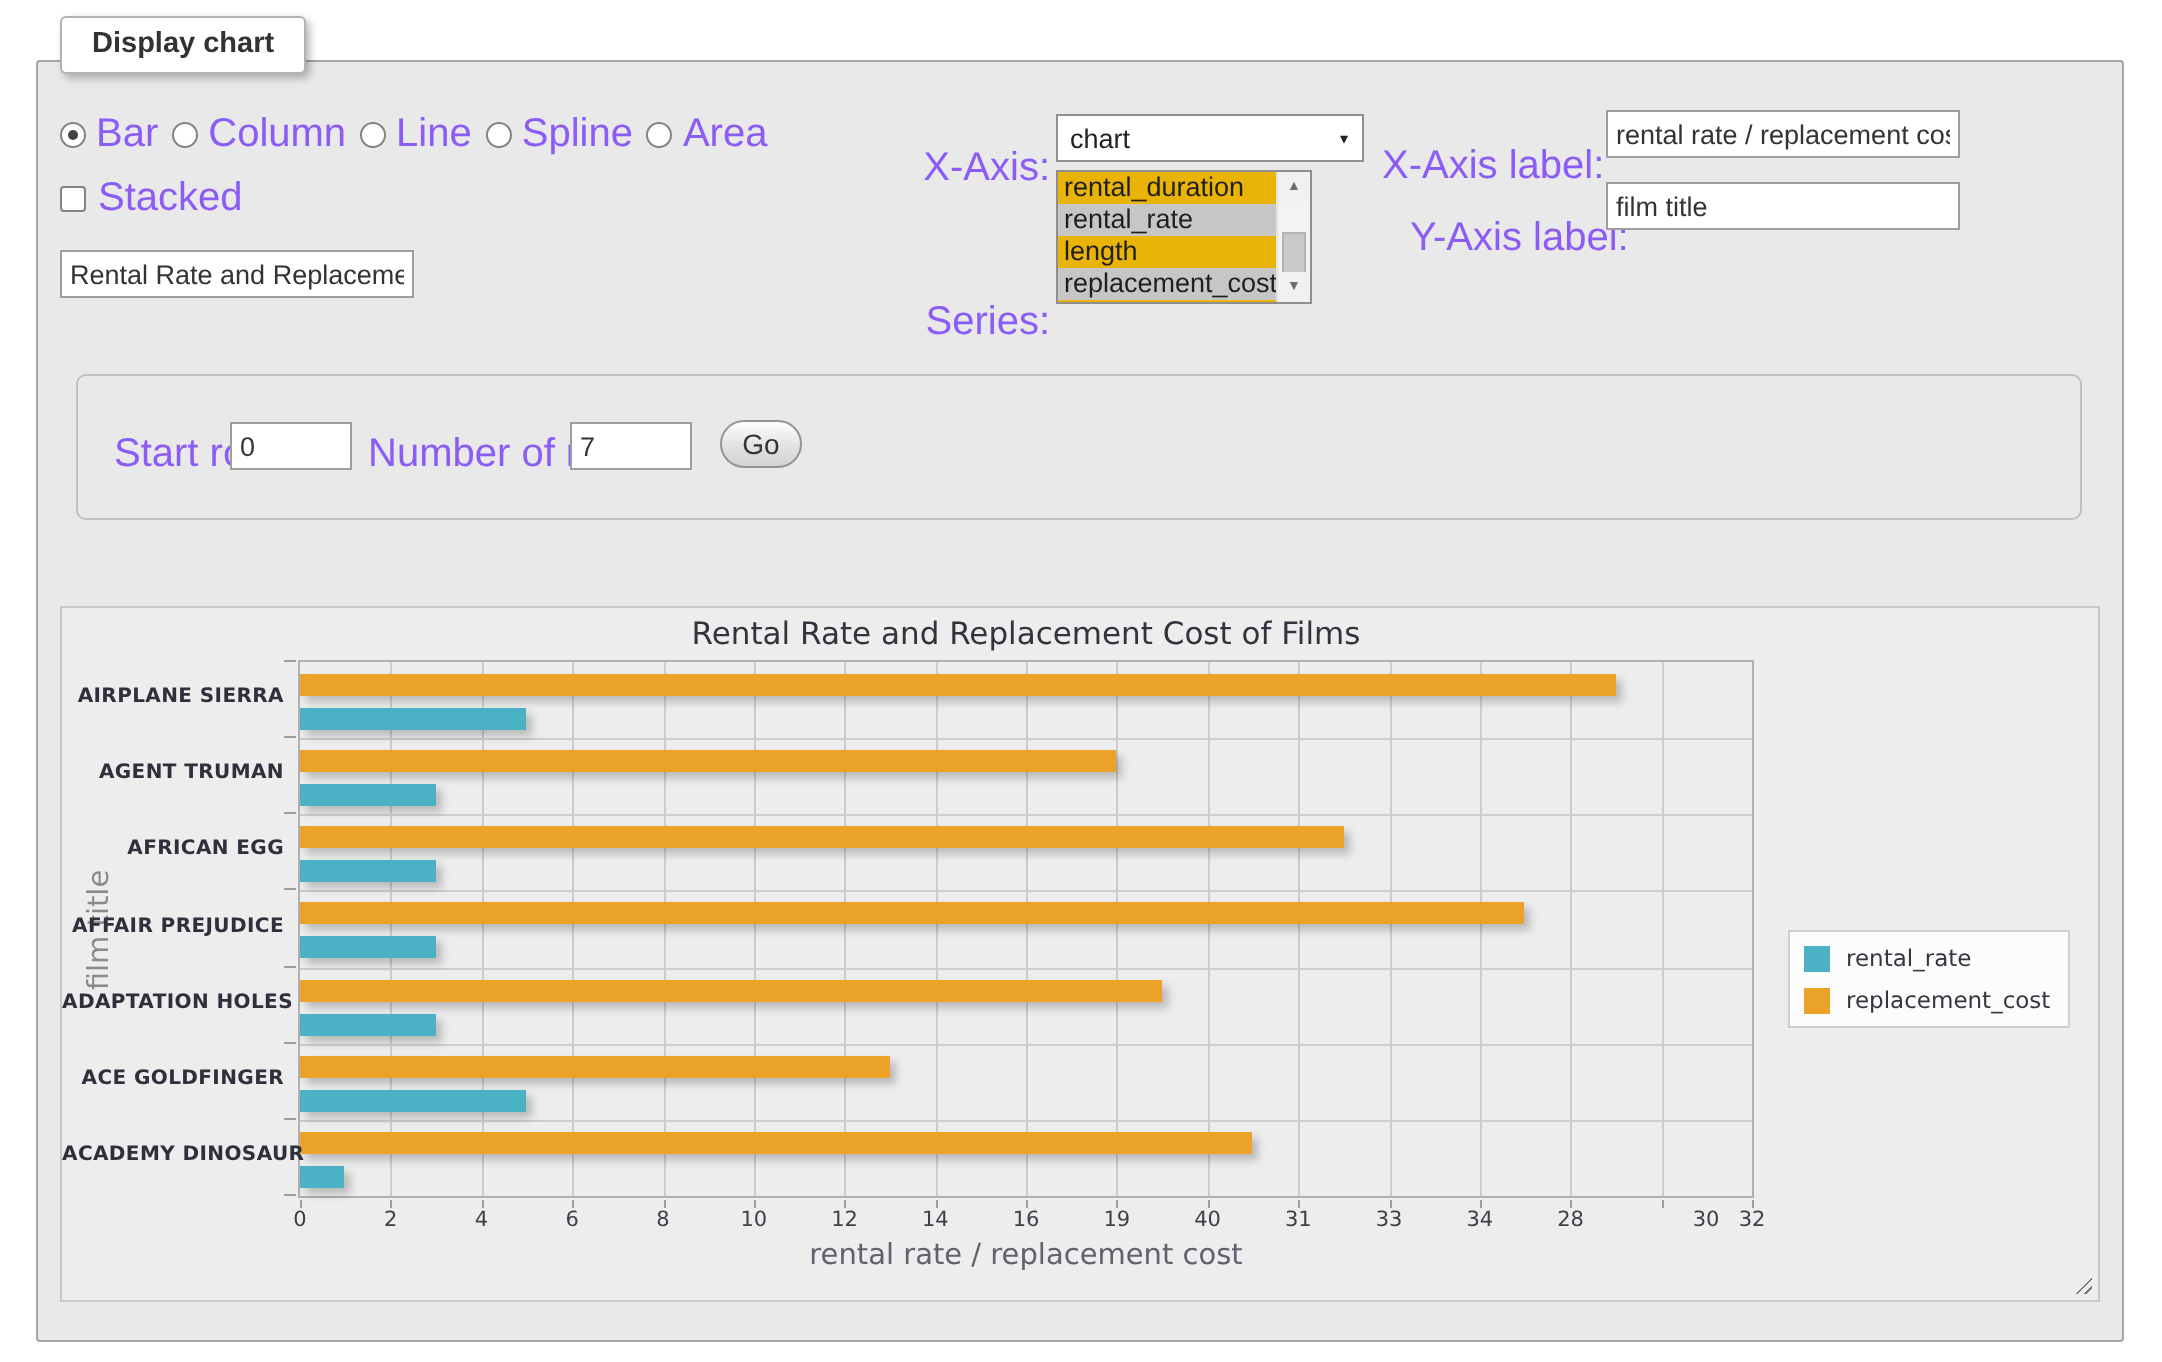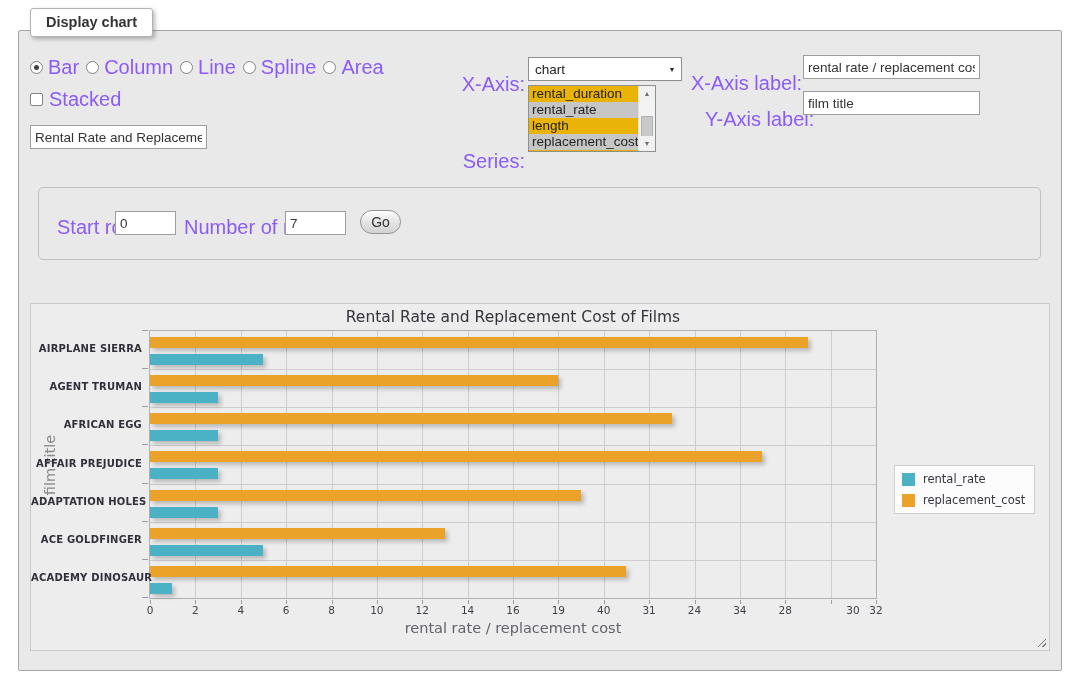--- a/index.html
+++ b/index.html
@@ -220,21 +220,21 @@
     <div class="abs xtick-label" style="left: 416.625px;">14</div>
     <div class="abs xtick" style="left: 482px;"></div>
     <div class="abs xtick-label" style="left: 462px;">16</div>
     <div class="abs xtick" style="left: 527.375px;"></div>
     <div class="abs xtick-label" style="left: 507.375px;">19</div>
     <div class="abs xtick" style="left: 572.75px;"></div>
     <div class="abs xtick-label" style="left: 552.75px;">40</div>
     <div class="abs xtick" style="left: 618.125px;"></div>
     <div class="abs xtick-label" style="left: 598.125px;">31</div>
     <div class="abs xtick" style="left: 663.5px;"></div>
-    <div class="abs xtick-label" style="left: 643.5px;">24</div>
+    <div class="abs xtick-label" style="left: 643.5px;">33</div>
     <div class="abs xtick" style="left: 708.875px;"></div>
     <div class="abs xtick-label" style="left: 688.875px;">34</div>
     <div class="abs xtick" style="left: 754.25px;"></div>
     <div class="abs xtick-label" style="left: 734.25px;">28</div>
     <div class="abs xtick" style="left: 799.625px;"></div>
     <div class="abs xtick-label" style="left: 802px;">30</div>
     <div class="abs xtick" style="left: 845px;"></div>
     <div class="abs xtick-label" style="left: 825px;">32</div>
   </div>
 

